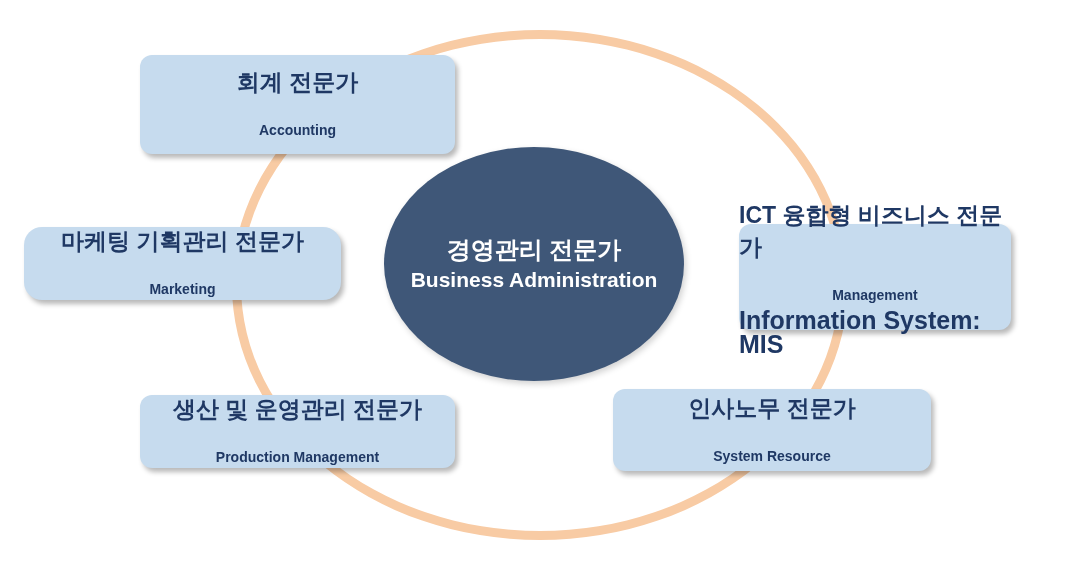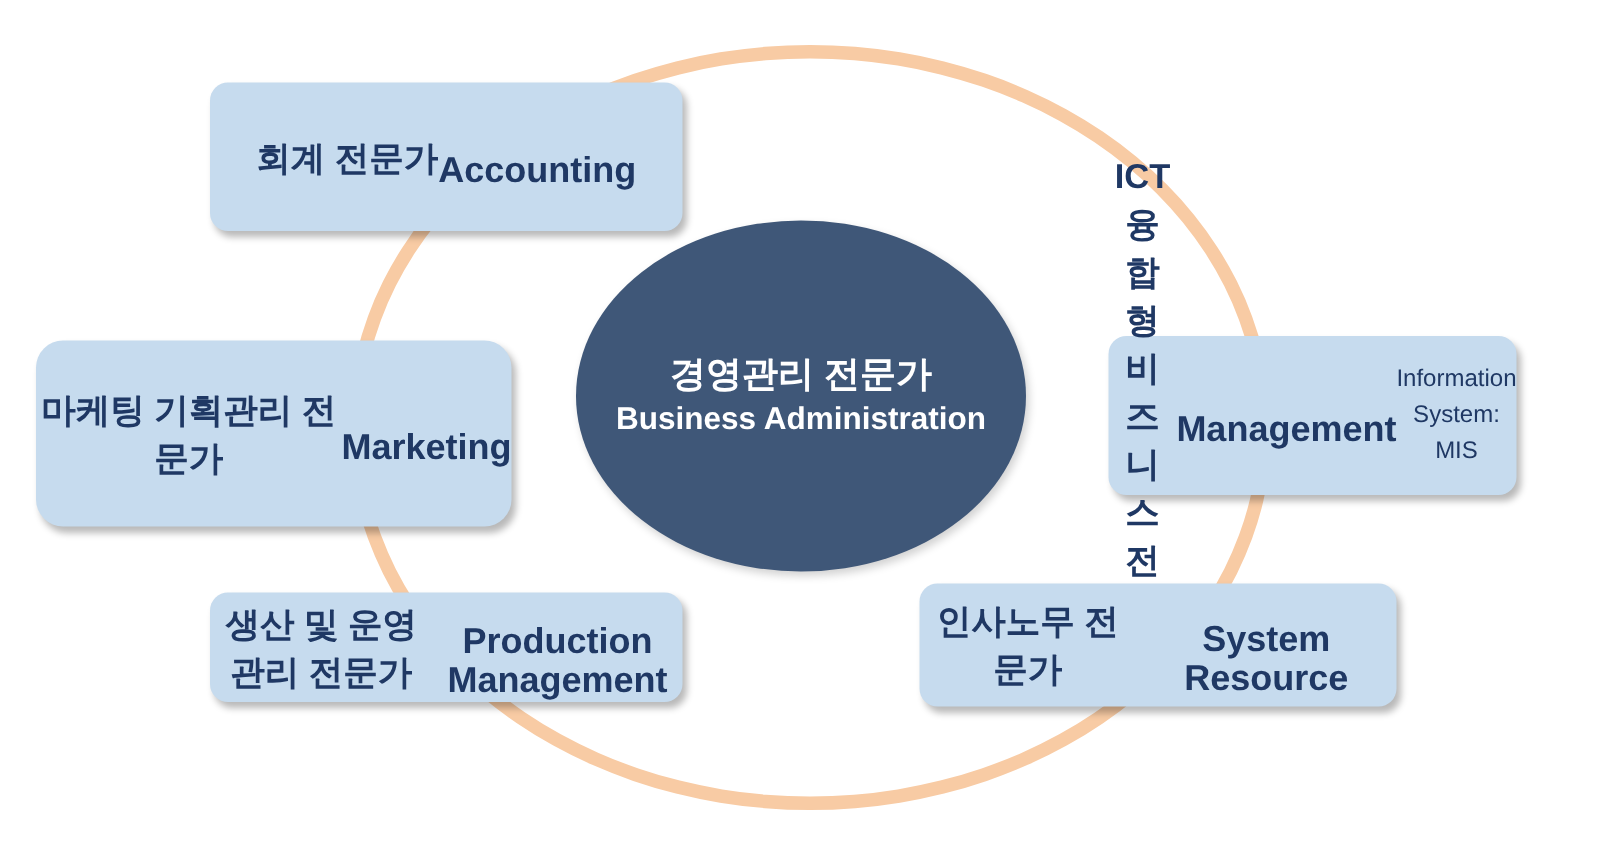--- a/index.html
+++ b/index.html
@@ -36,32 +36,31 @@
     box-shadow:2px 3px 6px rgba(0,0,0,0.18);
   }
   .center-ellipse .ko{font-size:24px;font-weight:bold;line-height:32px;}
   .center-ellipse .en{font-size:21px;font-weight:bold;line-height:28px;}
 
   .box{
     position:absolute;
     background:var(--box-bg);
     border-radius:12px;
     box-shadow:3px 4px 5px rgba(0,0,0,0.28);
-    display:flex;flex-direction:row;align-items:center;justify-content:center;
+    display:flex;flex-direction:column;align-items:center;justify-content:center;
     color:var(--box-text);
-    text-align:center;
     z-index:3;
   }
   .box .ko{font-size:23px;font-weight:bold;line-height:32px;}
-  .box .en{font-size:24px;font-weight:bold;line-height:26px;margin-top:19px;}
-  .box .en2{font-size:16px;font-weight:normal;line-height:24px;}
+  .box .en{font-size:14px;font-weight:bold;line-height:26px;margin-top:19px;}
+  .box .en2{font-size:25px;font-weight:bold;line-height:24px;}
 
   .box-accounting{left:140px;top:55px;width:315px;height:99px;}
   .box-finance{left:613px;top:62px;width:318px;height:91px;}
-  .box-marketing{left:24px;top:227px;width:317px;height:124px;border-radius:18px;}
+  .box-marketing{left:24px;top:227px;width:317px;height:73px;border-radius:18px;}
   .box-mis{left:739px;top:224px;width:272px;height:106px;}
   .box-production{left:140px;top:395px;width:315px;height:73px;}
   .box-hr{left:613px;top:389px;width:318px;height:82px;}
 </style>
 </head>
 <body>
 
 <div class="canvas">
 
   <div class="ring"></div>

